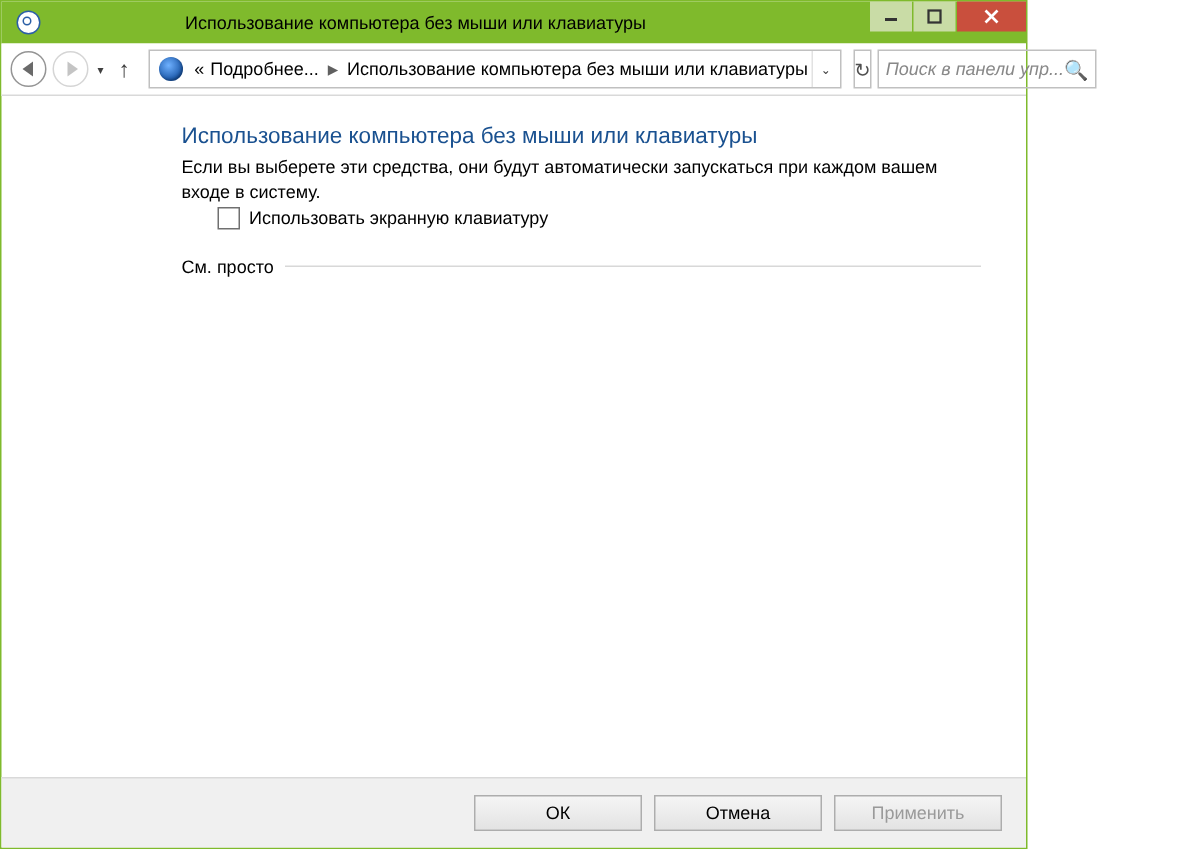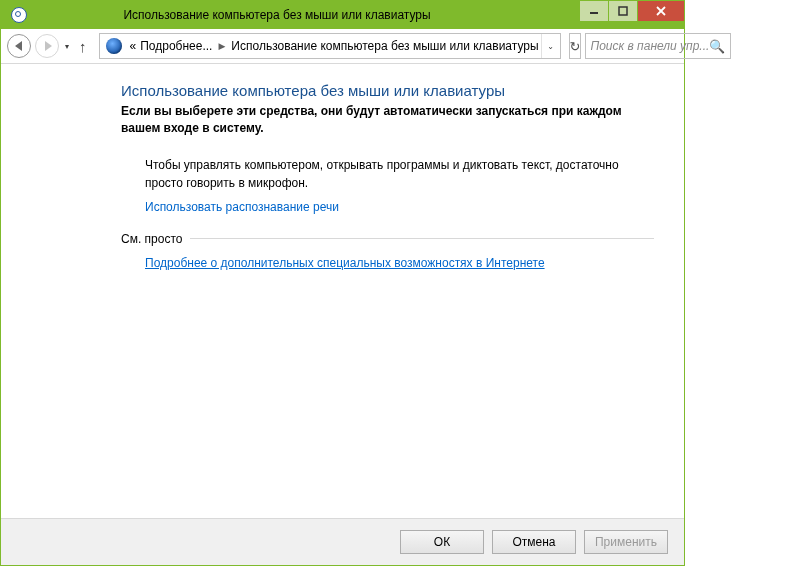--- a/index.html
+++ b/index.html
@@ -25,32 +25,32 @@
   .bc-icon { width:16px; height:16px; margin:0 6px; border-radius:50%; background: radial-gradient(circle at 40% 35%, #6fb1ff 0%, #1a57a8 70%); box-shadow: inset -1px -1px 2px rgba(0,0,0,.3); }
   .bc-seg { display:flex; align-items:center; color:#000; padding:0 2px; white-space:nowrap; }
   .bc-sep { color:#606060; padding:0 4px; font-size:9px; }
   .bc-drop { margin-left:auto; width:18px; text-align:center; color:#404040; border-left:1px solid #e2e2e2; height:100%; display:flex; align-items:center; justify-content:center; font-size:8px; }
   .refresh { width:24px; height:24px; border:1px solid #c0c0c0; display:flex; align-items:center; justify-content:center; color:#505050; font-size:13px; }
   .search { width:150px; height:24px; border:1px solid #c0c0c0; display:flex; align-items:center; padding:0 4px; color:#888; font-style:italic; }
   .search-text { flex:1; overflow:hidden; text-overflow:ellipsis; white-space:nowrap; font-style:italic; }
   .search-icon { color:#4a74c9; font-size:13px; font-style:normal; }
   .content { flex:1; overflow:auto; padding:18px 30px 10px 120px; color:#000; }
   .page-title { color:#1a5190; font-size:15px; margin-bottom:4px; }
-  .page-desc { margin-bottom:0; line-height:1.45;font-weight:bold; }
+  .page-desc { margin-bottom:0; line-height:1.45; }
   .group-heading { display:flex; align-items:center; margin:6px 0 10px 0; }
   .group-heading .label { white-space:nowrap; }
   .group-heading .line { flex:1; height:1px; background:#d8d8d8; margin-left:8px; }
   .group-body { padding-left:24px; margin-bottom:18px; }
   .checkbox-row { display:flex; align-items:center; margin-bottom:8px; }
   .chk { width:13px; height:13px; border:1px solid #707070; margin-right:6px; background:#fff; }
   .help-text { line-height:1.5; }
   .link { color:#0066cc; cursor:pointer; }
   .link.underline { text-decoration:underline; }
   .button-bar { height:46px; border-top:1px solid #d9d9d9; background:#f0f0f0; display:flex; align-items:center; justify-content:flex-end; padding:0 16px; gap:8px; }
-  .btn { min-width:78px; height:22px; border:1px solid #adadad; background:linear-gradient(#f5f5f5,#e3e3e3); display:flex; align-items:center; justify-content:center; padding:0 2px; font-size:12px; }
+  .btn { min-width:78px; height:22px; border:1px solid #adadad; background:linear-gradient(#f5f5f5,#e3e3e3); display:flex; align-items:center; justify-content:center; padding:0 16px; font-size:12px; }
   .btn.disabled { color:#9a9a9a; }
 </style>
 </head>
 <body>
 
 <div class="window">
 
   <div class="titlebar">
     <div class="app-icon"></div>
     <div class="title">Использование компьютера без мыши или клавиатуры</div>
@@ -103,33 +103,30 @@
       <span class="search-text">Поиск в панели упр...</span>
       <span class="search-icon">🔍</span>
     </div>
   </div>
 
   <div class="content">
     <div class="page-title">Использование компьютера без мыши или клавиатуры</div>
     <div class="page-desc">Если вы выберете эти средства, они будут автоматически запускаться при каждом вашем входе в систему.</div>
 
     <div class="group-body">
+      <div class="checkbox-row">
+        <div class="chk"></div>
+        <span>Использовать экранную клавиатуру</span>
+      </div>
     </div>
 
-    <div class="group-body">
-      <div class="help-text" style="margin-bottom:8px;">Чтобы управлять компьютером, открывать программы и диктовать текст, достаточно просто говорить в микрофон.</div>
-      <span class="link">Использовать распознавание речи</span>
-    </div>
 
     <div class="group-heading">
       <span class="label">См. просто</span>
       <span class="line"></span>
-    </div>
-    <div class="group-body">
-      <span class="link underline">Подробнее о дополнительных специальных возможностях в Интернете</span>
     </div>
   </div>
 
   <div class="button-bar">
     <div class="btn">ОК</div>
     <div class="btn">Отмена</div>
     <div class="btn disabled">Применить</div>
   </div>
 
 </div>

